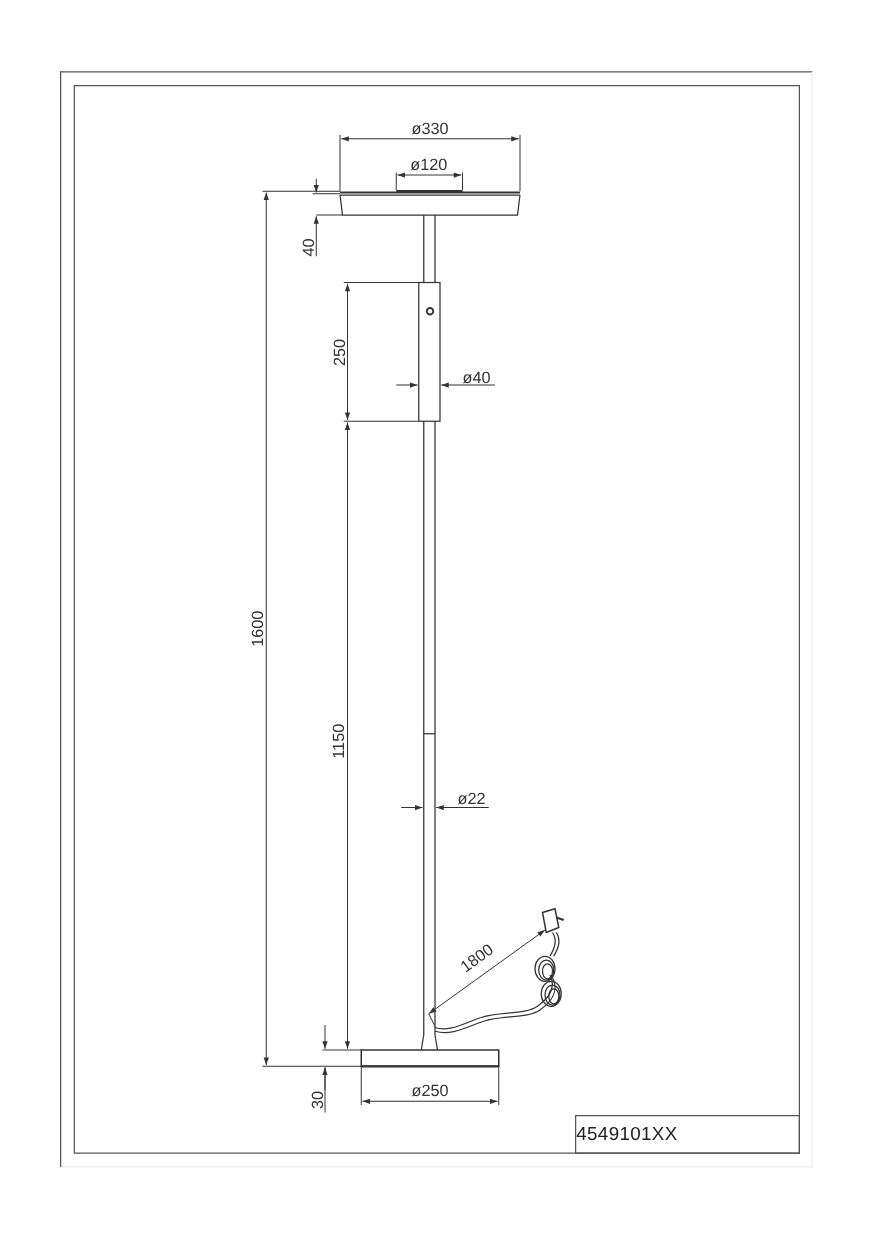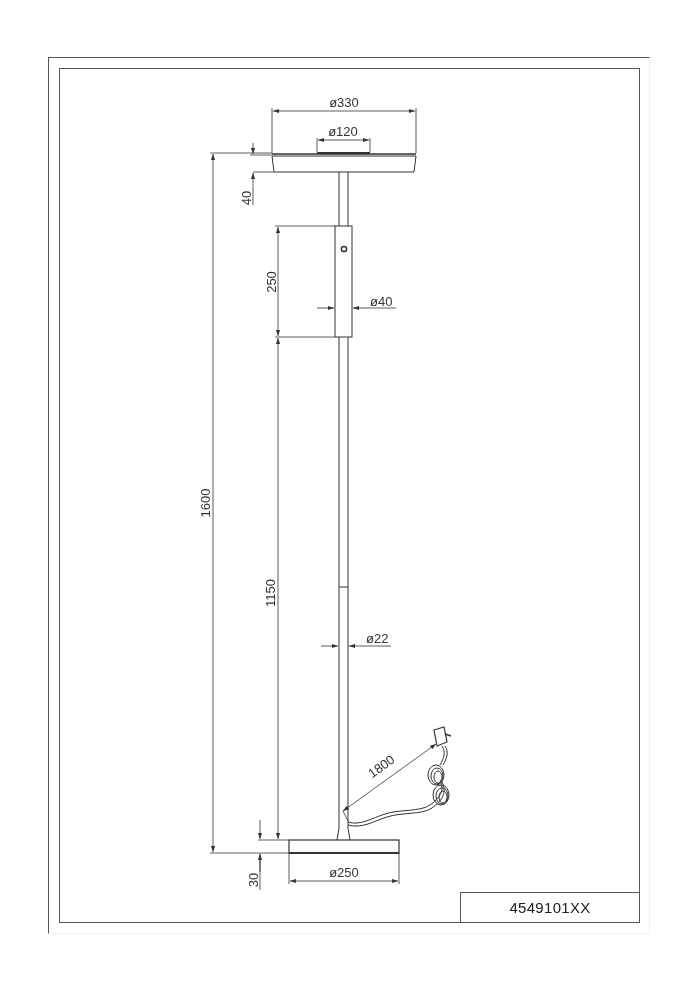--- a/index.html
+++ b/index.html
@@ -1,19 +1,19 @@
 <!DOCTYPE html>
 <html><head>
 <meta charset="utf-8">
 <style>
   html, body { margin: 0; padding: 0; background: #ffffff; }
   body { width: 700px; height: 991px; position: relative; overflow: hidden; font-family: "Liberation Sans", "DejaVu Sans", sans-serif; }
   .frame-outer { position: absolute; left: 48px; top: 57px; width: 602px; height: 877px; border-top: 1px solid #555; border-left: 1px solid #555; border-right: 1px solid #eee; border-bottom: 1px solid #eee; box-sizing: border-box; }
   .frame-inner { position: absolute; left: 59px; top: 68px; width: 581px; height: 855px; border: 1.5px solid #555; box-sizing: border-box; }
-  .title-block { position: absolute; left: 460px; top: 892px; width: 180px; height: 31px; border: 1.5px solid #555; box-sizing: border-box; display: flex; align-items: center; justify-content: center; font-size: 15px; color: #222; letter-spacing: 0.3px; }
+  .title-block { position: absolute; left: 460px; top: 892px; width: 180px; height: 31px; border: 1.5px solid #555; box-sizing: border-box; display: flex; align-items: center; justify-content: flex-start; font-size: 15px; color: #222; letter-spacing: 0.3px; }
   svg.drawing { position: absolute; left: 0; top: 0; }
   svg text { font-family: "Liberation Sans", "DejaVu Sans", sans-serif; fill: #333; }
 </style>
 </head>
 <body>
 
 <div class="frame-outer"></div>
 <div class="frame-inner"></div>
 
 <svg class="drawing" width="700" height="991" viewBox="0 0 700 991">

